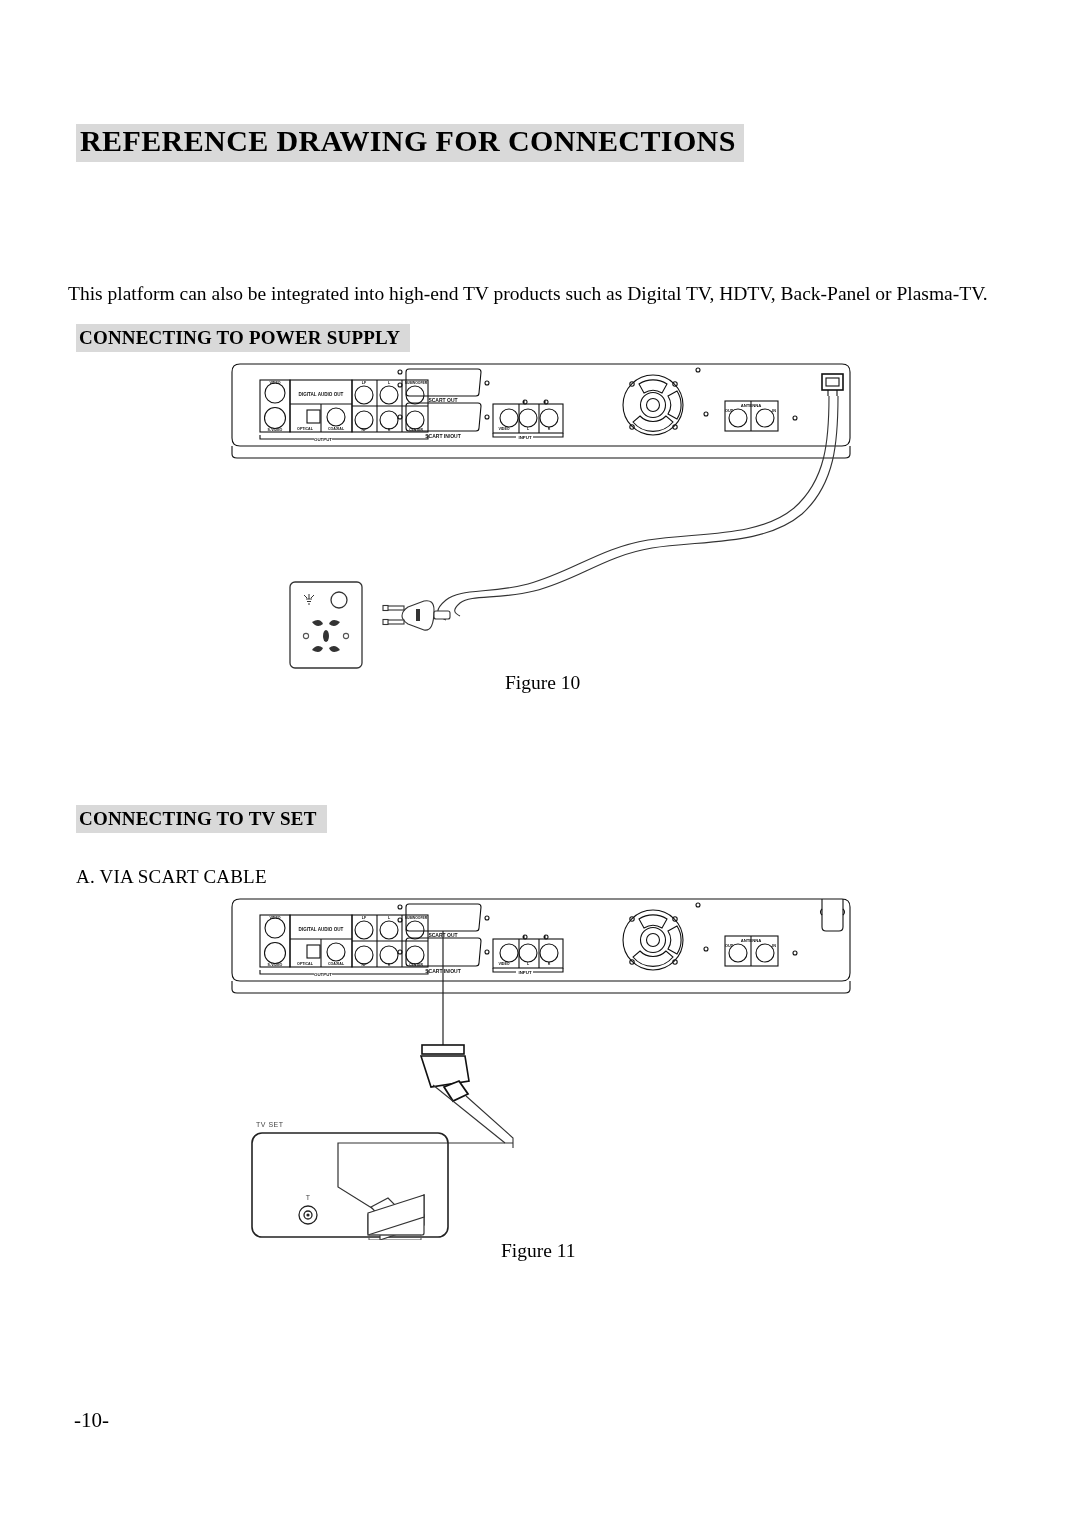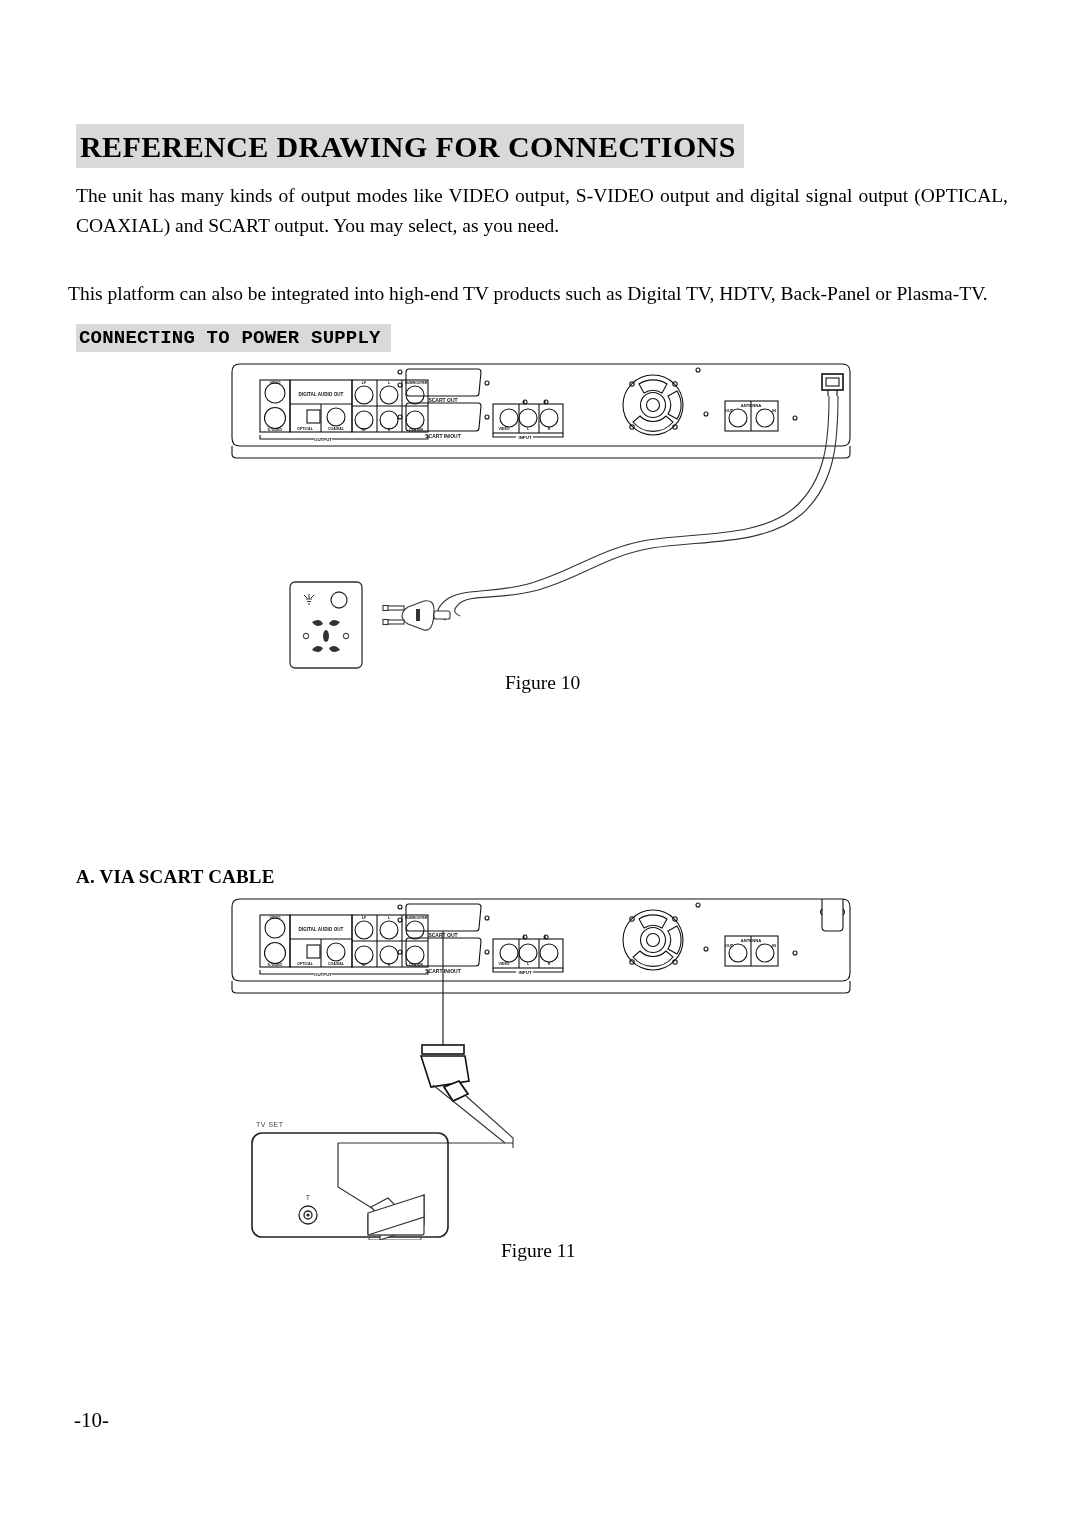--- a/index.html
+++ b/index.html
@@ -24,38 +24,38 @@
 
   
   .h-main {
     position: absolute;
     left: 76px;
     top: 104px;
     font-size: 30px;
     font-weight: bold;
     letter-spacing: 0.4px;
     background: #d9d9d9;
-    padding: 6px 8px 3px 4px;
+    padding: 0 8px 3px 4px;
     white-space: nowrap;
     line-height: 1.15;
   }
   .h-sec {
     position: absolute;
     font-size: 19px;
     font-weight: bold;
-    font-family: Liberation Mono, monospace;
+    font-family: Liberation Serif, serif;
     background: #d9d9d9;
     padding: 3px 10px 3px 3px;
     white-space: nowrap;
     letter-spacing: 0.2px;
   }
   .h-sub {
     position: absolute;
     font-size: 19px;
-    font-weight: bold;
+    font-weight: normal;
     white-space: nowrap;
     letter-spacing: 0.2px;
   }
   #sec-power { left: 76px; top: 308px; }
   #sec-tv    { left: 76px; top: 789px; }
   #sub-scart { left: 76px; top: 847px; }
 
   
   .para {
     position: absolute;
@@ -96,21 +96,20 @@
   #fig11 { left: 228px; top: 895px; width: 640px; height: 345px; }
   .figure svg { display: block; }
 </style>
 </head>
 <body>
 
 <div class="page">
 
   <h1 class="h-main">REFERENCE DRAWING FOR CONNECTIONS</h1>
 
-  <div class="para" id="p2">The unit has many kinds of output modes like VIDEO output, S-VIDEO output and digital signal output (OPTICAL, COAXIAL) and SCART output. You may select, as you need.</div>
   <div class="para" id="p3">This platform can also be integrated into high-end TV products such as Digital TV, HDTV, Back-Panel or Plasma-TV.</div>
 
   <h2 class="h-sec" id="sec-power">CONNECTING TO POWER SUPPLY</h2>
 
   <div class="figure" id="fig10">
     <svg width="640" height="310" viewBox="0 0 640 310" xmlns="http://www.w3.org/2000/svg">
       <g fill="none" stroke="#111" stroke-width="1.1">
 
         <path d="M4,12 q0,-8 8,-8 L614,4 q8,0 8,8 L622,78 q0,8 -8,8 L12,86 q-8,0 -8,-8 Z"></path>
         <path d="M4,86 L4,94 q0,4 5,4 L617,98 q5,0 5,-4 L622,86"></path>
@@ -244,20 +243,21 @@
       </g>
       <g fill="none" stroke="#555" stroke-width="1.1">
         <circle cx="78" cy="276" r="2.6"></circle>
         <circle cx="118" cy="276" r="2.6"></circle>
       </g>
     </svg>
   </div>
 
   <div class="caption" id="cap10">Figure 10</div>
 
+  <h2 class="h-sec" id="sec-tv">CONNECTING TO TV SET</h2>
   <h3 class="h-sub" id="sub-scart">A. VIA SCART CABLE</h3>
 
   <div class="figure" id="fig11">
     <svg width="640" height="345" viewBox="0 0 640 345" xmlns="http://www.w3.org/2000/svg">
       <g fill="none" stroke="#111" stroke-width="1.1">
 
         <path d="M4,12 q0,-8 8,-8 L614,4 q8,0 8,8 L622,78 q0,8 -8,8 L12,86 q-8,0 -8,-8 Z"></path>
         <path d="M4,86 L4,94 q0,4 5,4 L617,98 q5,0 5,-4 L622,86"></path>
 
         <rect x="32" y="20" width="30" height="52"></rect>

